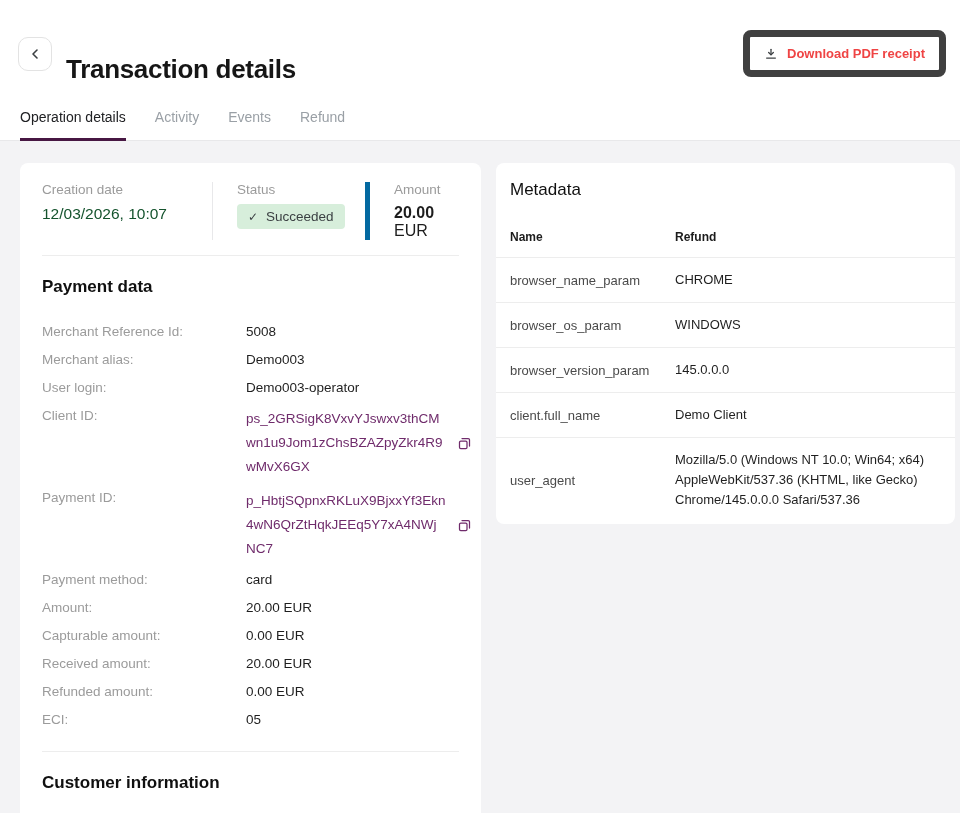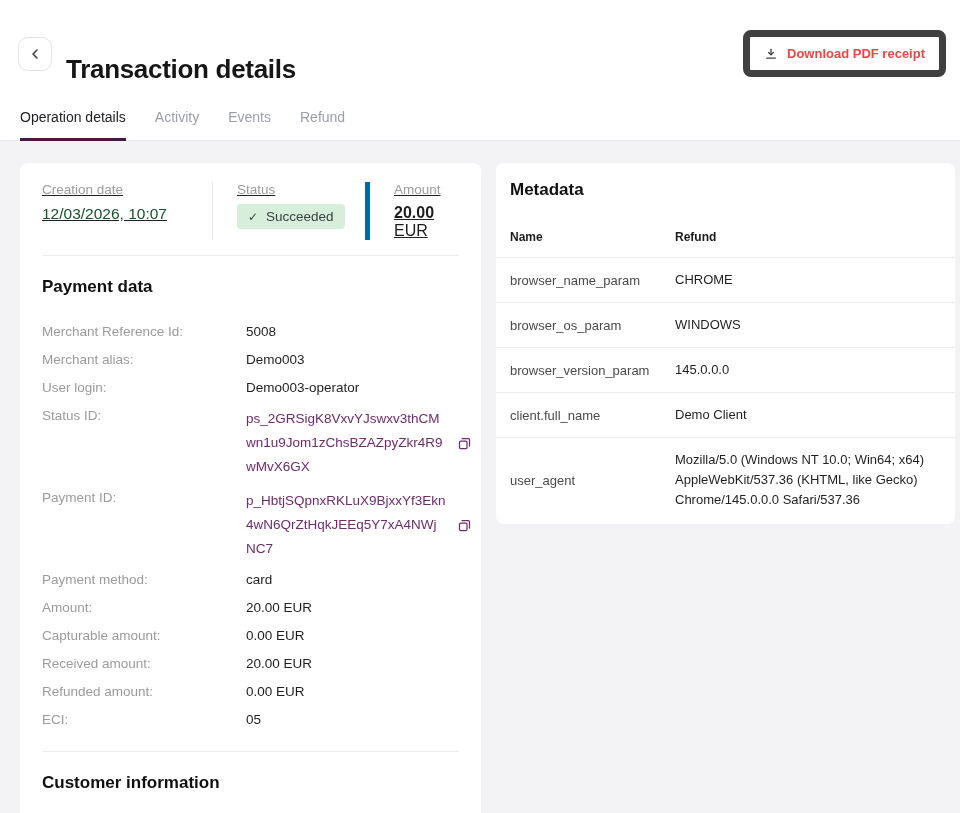--- a/index.html
+++ b/index.html
@@ -33,21 +33,21 @@
     border-bottom:3px solid transparent; margin-bottom:-1px;
   }
   .tab.active { color:#202124; font-weight:500; border-bottom-color:var(--tab-underline,#471743); }
   
   .main { display:flex; gap:15px; padding:22px 5px 0 20px; align-items:flex-start; }
   .card { background:#fff; border-radius:8px; }
   .card-left { width:461px; padding:19px 22px 24px; }
   .card-right { flex:1; padding-bottom:2px; }
   
   .summary { display:flex; }
-  .sum-col { padding-right:20px;text-decoration:underline; }
+  .sum-col { padding-right:20px; }
   .sum-col + .sum-col { padding-left:24px; }
   .sum-col1 { flex:0 0 171px; border-right:1px solid #e8e8ea; }
   .sum-col2 { flex:0 0 157px; border-right:5px solid #0369a1; }
   .sum-col3 { flex:1; }
   .sum-label { font-size:13.5px; color:#9b9b9b; }
   .sum-date { font-size:15.5px; color:#14532d; margin-top:8px; }
   .status-badge {
     display:inline-flex; align-items:center; gap:8px; margin-top:7px;
     background:var(--status-bg,#d7eedb); color:var(--status-text,#3b4043);
     font-size:13.5px; padding:5px 11px; border-radius:4px;
@@ -64,21 +64,21 @@
   .id-row { align-items:center; }
   .fvalue-wrap { display:flex; align-items:center; gap:11px; }
   .id-link {
     display:block; width:200px; color:var(--accent-purple,#6f2b6b);
     font-size:13.5px; line-height:24px; word-break:break-all;
     text-decoration:none; cursor:pointer;
   }
   .copy-btn { cursor:pointer; display:flex; align-items:center; }
   .copy-btn svg { stroke:var(--accent-purple,#6f2b6b); }
   
-  .meta-heading { font-size:17px; font-weight:700; color:#101010; padding:17px 14px 0; }
+  .meta-heading { font-size:17px; font-weight:400; color:#101010; padding:17px 14px 0; }
   .mhead { display:flex; padding:30px 24px 13px 14px; }
   .mcol-h { font-size:12px; font-weight:700; color:#1c1c1c; }
   .mname-col { flex:0 0 165px; }
   .mrow { display:flex; align-items:center; border-top:1px solid #ededed; padding:12px 24px 12px 14px; min-height:45px; }
   .mname { flex:0 0 165px; color:#4a4a4a; font-size:13px; }
   .mvalue { color:#1f1f1f; font-size:13px; line-height:20px; }
 </style>
 </head>
 <body>
 
@@ -145,21 +145,21 @@
     <div class="field-row">
       <span class="flabel">Merchant alias:</span>
       <span class="fvalue">Demo003</span>
     </div>
     <div class="field-row">
       <span class="flabel">User login:</span>
       <span class="fvalue">Demo003-operator</span>
     </div>
 
     <div class="field-row id-row">
-      <span class="flabel" style="align-self:flex-start;">Status ID:</span>
+      <span class="flabel" style="align-self:flex-start;">Client ID:</span>
       <span class="fvalue-wrap">
         <a class="id-link">ps_2GRSigK8VxvYJswxv3thCMwn1u9Jom1zChsBZAZpyZkr4R9wMvX6GX</a>
         <span class="copy-btn">
           <svg width="15" height="15" viewBox="0 0 24 24" fill="none" stroke-width="2" stroke-linecap="round" stroke-linejoin="round">
               <rect x="4" y="8" width="12" height="12" rx="2"></rect>
               <path d="M8 4h10a2 2 0 0 1 2 2v10"></path>
             </svg>
         </span>
       </span>
     </div>

